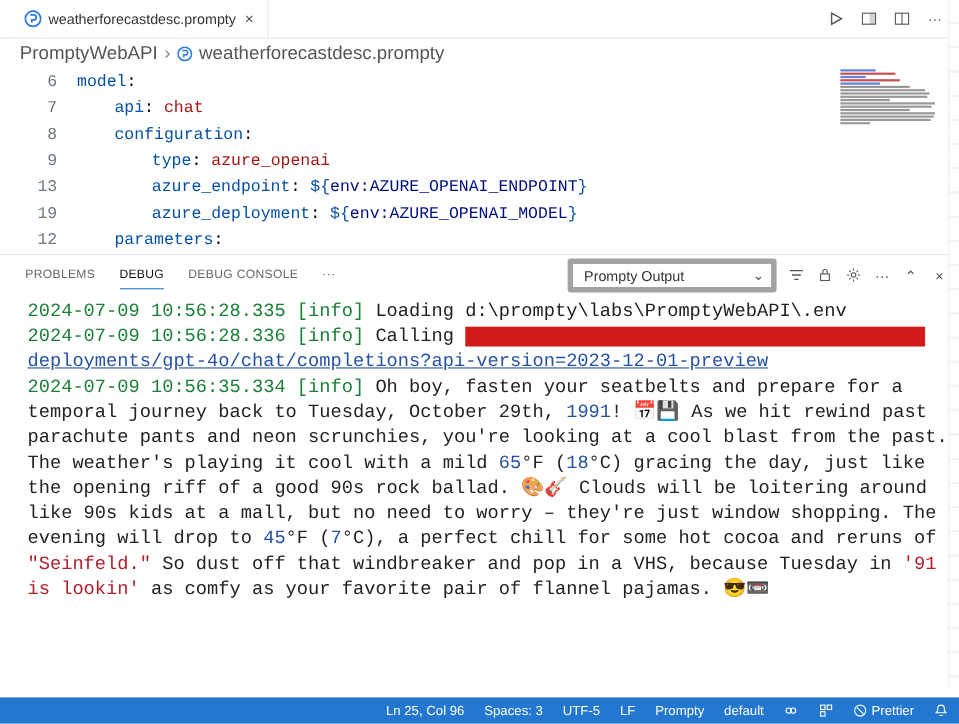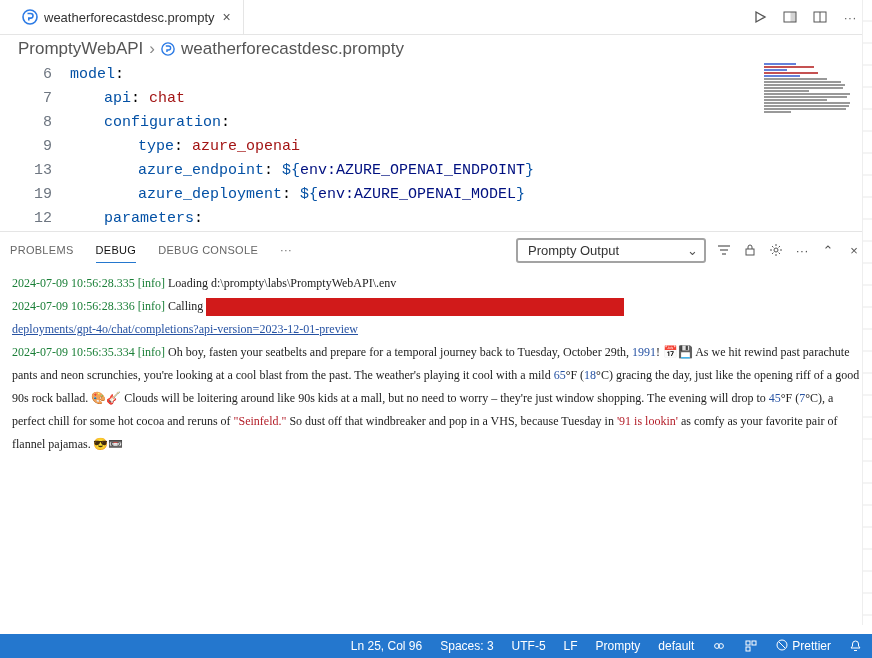--- a/index.html
+++ b/index.html
@@ -33,42 +33,42 @@
   .k-str { color: #a31515; }
   .k-int { color: #001080; }
   .k-dollar { color: #0451a5; }
   .minimap { position: absolute; right: 18px; top: 0; width: 90px; height: 160px; opacity: .85; }
   .mm-line { height: 2px; margin-bottom: 1px; }
   .mm-blue { background: #4a6cd4; width: 35%; }
   .mm-red { background: #b33; width: 55%; }
   .mm-grey { background: #888; }
 
   
-  .panel { border-top: 1px solid #e5e5e5; flex: 1; display: flex; flex-direction: column; min-height: 0; }
+  .panel { border-top: 1px solid #e5e5e5; flex: 1; display: flex; flex-direction: column; min-height: 0; padding-left: 13px; }
   .panel-tabs { height: 36px; display: flex; align-items: center; padding: 0 10px; gap: 22px; }
   .ptab { font-size: 11px; letter-spacing: .3px; color: #666; cursor: pointer; padding: 6px 0; }
   .ptab.active { color: #111; border-bottom: 1px solid #2477ce; }
   .panel-right { margin-left: auto; display: flex; align-items: center; gap: 10px; }
-  .select { border: 2px solid #a3a3a3; border-radius: 3px; padding: 3px 26px 3px 10px; font-size: 13px; position: relative; color: #333; min-width: 190px; margin-left: 29px; }
+  .select { border: 5px solid #a3a3a3; border-radius: 3px; padding: 3px 26px 3px 10px; font-size: 13px; position: relative; color: #333; min-width: 190px; margin-left: 29px; }
   .select .chev { position: absolute; right: 6px; top: 50%; transform: translateY(-50%); color: #555; }
   .picon { width: 16px; height: 16px; display:flex; align-items:center; justify-content:center; color:#555; cursor:pointer; }
 
-  .output { flex: 1; overflow: auto; padding: 4px 8px 8px 12px; font-family: Liberation Serif, serif; font-size: 12px; line-height: 23px; color: #222; }
+  .output { flex: 1; overflow: auto; padding: 4px 8px 8px 12px; font-family: Liberation Mono, monospace; font-size: 17px; line-height: 23px; color: #222; }
   .ts { color: #1a7f37; }
   .lvl { color: #1a7f37; }
   .redbar { display: inline-block; background: #d11a1a; height: 18px; vertical-align: middle; width: 418px; }
   .url { color: #2652a3; text-decoration: underline; }
   .num { color: #2652a3; }
   .qred { color: #b31d28; }
   .wrap { white-space: normal; word-break: break-word; }
 
   
   .status { height: 24px; background: #2477ce; color: #fff; display: flex; align-items: center; font-size: 12px; padding: 0 10px; gap: 18px; }
   .status .spacer { flex: 1; }
-  .sicon { display: inline-flex; align-items: flex-start; gap: 4px; }
+  .sicon { display: inline-flex; align-items: center; gap: 4px; }
 
   
   .sliver { position: absolute; right: 0; top: 0; width: 10px; height: 625px; background: repeating-linear-gradient(180deg,#fff,#fff 20px,#f4f4f4 20px,#f4f4f4 22px); border-left: 1px solid #eee;}
 
   svg { display: block; }
 </style>
 </head>
 <body>
 
 <div class="root">

